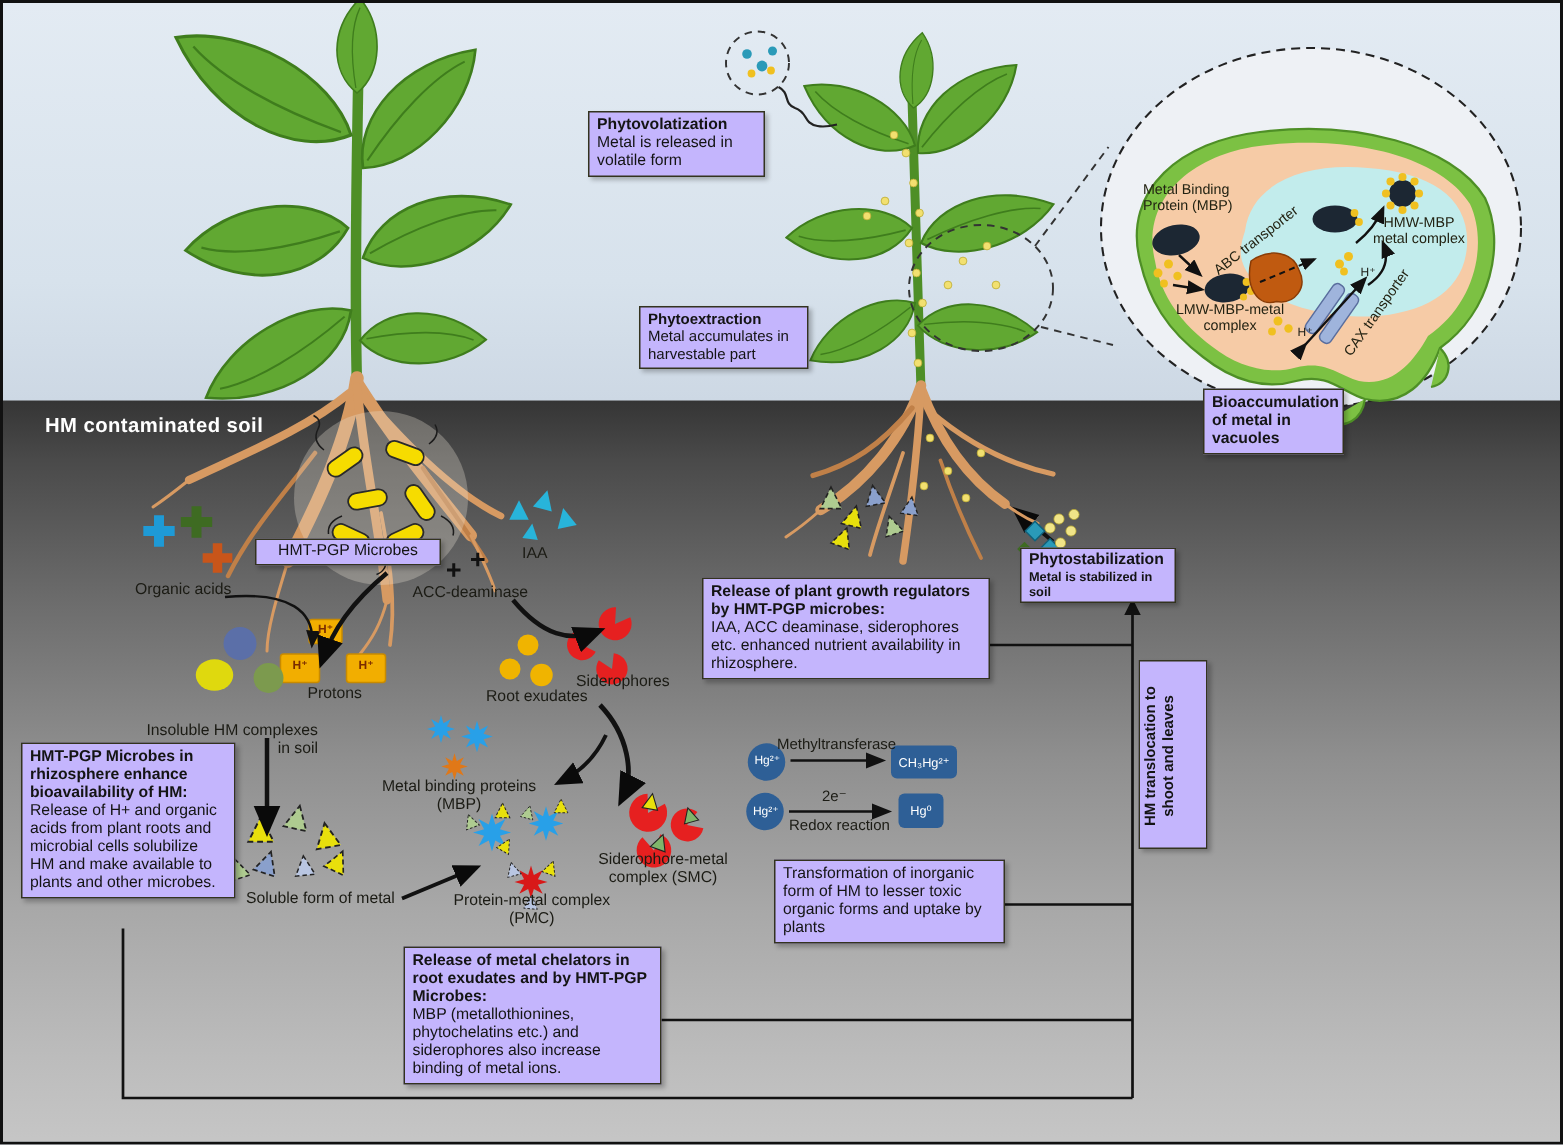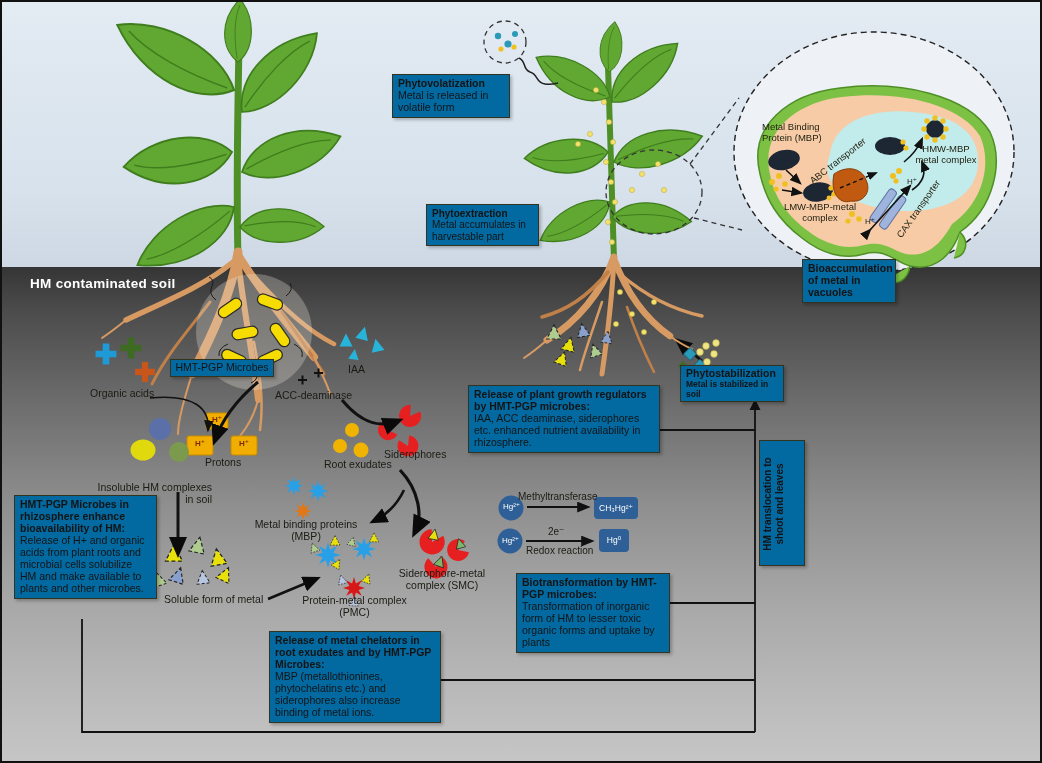--- a/index.html
+++ b/index.html
@@ -9,21 +9,21 @@
   #sky{position:absolute;left:0;top:0;width:100%;height:265px;
        background:linear-gradient(180deg,#e3ebf3 0%,#d7e2ec 70%,#cdd8e4 100%);}
   #soil{position:absolute;left:0;top:265px;width:100%;height:498px;
         background:linear-gradient(180deg,#353535 0%,#4a4a4a 8%,#6e6e6e 28%,#8f8f8f 48%,#a8a8a8 68%,#bcbcbc 88%,#c6c6c6 100%);}
   svg{position:absolute;left:0;top:0;}
   .lbl{position:absolute;font-size:10.5px;line-height:1.12;color:#1b1b14;}
   .lbl.c{text-align:center;}
   .lbl.w{color:#fff;font-weight:bold;font-size:13.5px;letter-spacing:.3px;}
   .lbl.tiny{font-size:8px;}
   .lbl.vac{font-size:9.5px;color:#232313;}
-  .ybox{position:absolute;background:#0369a1;border:1.6px solid #33331f;
+  .ybox{position:absolute;background:#c4b5fd;border:1.6px solid #33331f;
         padding:3px 5px;box-sizing:border-box;font-size:10.5px;line-height:1.14;
         box-shadow:2px 2px 3px rgba(0,0,0,.25);}
   .ybox .t{font-weight:bold;}
   .whitetx{color:#fff;position:absolute;text-align:center;}
   .rot{transform-origin:left top;white-space:nowrap;}
 </style>
 </head>
 <body>
 
 <div id="stage">
@@ -394,21 +394,21 @@
 
   <div class="ybox" style="left:424px;top:202px;width:113px;font-size:10px;">
     <div class="t">Phytoextraction</div>
     <div>Metal accumulates in harvestable part</div>
   </div>
 
   <div class="ybox" style="left:800px;top:257px;width:94px;">
     <div class="t">Bioaccumulation of metal in vacuoles</div>
   </div>
 
-  <div class="ybox" style="left:168px;top:357px;width:104px;padding:2px 4px;text-align:center;">
+  <div class="ybox" style="left:168px;top:357px;width:124px;padding:2px 4px;text-align:center;">
     <div>HMT-PGP Microbes</div>
   </div>
 
   <div class="ybox" style="left:466px;top:383px;width:192px;">
     <div class="t">Release of plant growth regulators by HMT-PGP microbes:</div>
     <div>IAA, ACC deaminase, siderophores etc.  enhanced nutrient availability in rhizosphere.</div>
   </div>
 
   <div class="ybox" style="left:678px;top:363px;width:104px;padding:2px 5px;">
     <div class="t">Phytostabilization</div>
@@ -419,21 +419,20 @@
     <div style="position:absolute;left:-39px;top:44px;width:120px;height:38px;transform:rotate(-90deg);
                 text-align:center;font-weight:bold;font-size:10px;line-height:1.2;">HM translocation to shoot and leaves</div>
   </div>
 
   <div class="ybox" style="left:12px;top:493px;width:143px;">
     <div class="t">HMT-PGP Microbes in rhizosphere enhance bioavailability of HM:</div>
     <div>Release of H+ and organic acids from plant roots and microbial cells solubilize HM and make available to plants and other microbes.</div>
   </div>
 
   <div class="ybox" style="left:514px;top:571px;width:154px;">
-    <div class="t">Biotransformation by HMT-PGP microbes:</div>
     <div>Transformation of inorganic form of HM to lesser toxic organic forms and uptake by plants</div>
   </div>
 
   <div class="ybox" style="left:267px;top:629px;width:172px;">
     <div class="t">Release of metal chelators in root exudates and by HMT-PGP Microbes:</div>
     <div>MBP (metallothionines, phytochelatins etc.) and siderophores also increase binding of metal ions.</div>
   </div>
 </div>
 
 </body></html>

